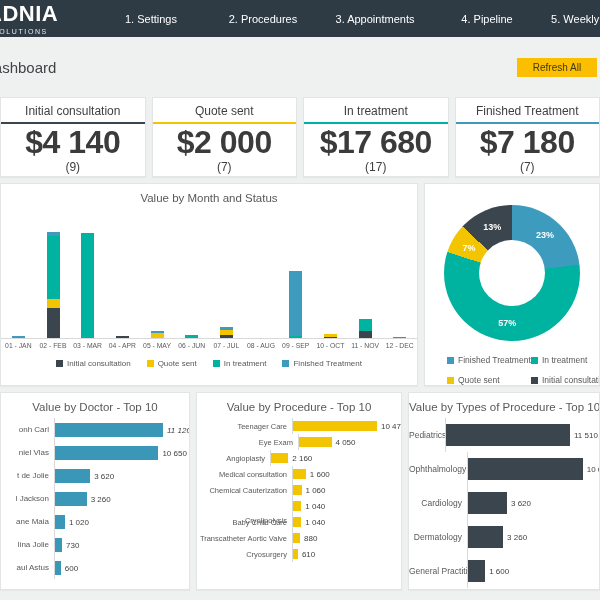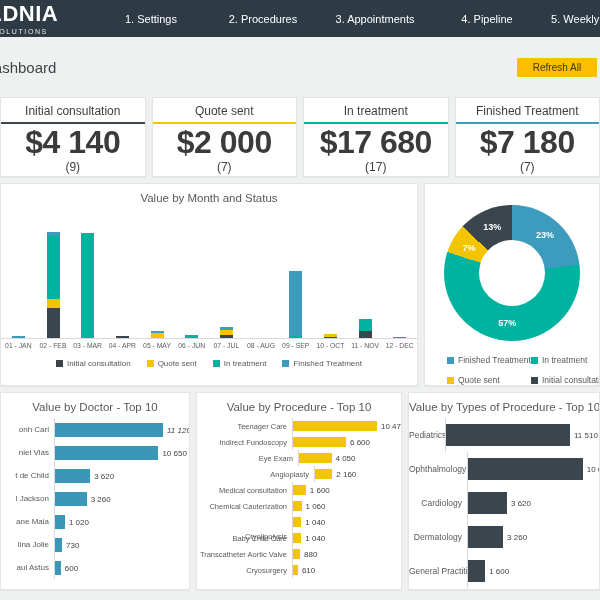--- a/index.html
+++ b/index.html
@@ -227,21 +227,21 @@
           </div>
         </div>
         <div class="hbar-row" style="height: 23px;">
           <div class="hbar-label" style="width: 53px; font-size: 8px;">niel Vlas</div>
           <div class="hbar-area">
             <div class="hbar-bar" style="width: 103.4px; height: 14px; top: 4.5px; background: rgb(59, 151, 184);"></div>
             <span class="hbar-val" style="left: 107.4px;">10 650</span>
           </div>
         </div>
         <div class="hbar-row" style="height: 23px;">
-          <div class="hbar-label" style="width: 53px; font-size: 8px;">t de Child</div>
+          <div class="hbar-label" style="width: 53px; font-size: 8px;">t de Jolie</div>
           <div class="hbar-area">
             <div class="hbar-bar" style="width: 35.2px; height: 14px; top: 4.5px; background: rgb(59, 151, 184);"></div>
             <span class="hbar-val" style="left: 39.2px;">3 620</span>
           </div>
         </div>
         <div class="hbar-row" style="height: 23px;">
           <div class="hbar-label" style="width: 53px; font-size: 8px;">l Jackson</div>
           <div class="hbar-area">
             <div class="hbar-bar" style="width: 31.7px; height: 14px; top: 4.5px; background: rgb(59, 151, 184);"></div>
             <span class="hbar-val" style="left: 35.7px;">3 260</span>
@@ -274,35 +274,28 @@
     <div class="chart-title">Value by Procedure - Top 10</div>
     <div class="hbar-rows" id="procedure-rows">
         <div class="hbar-row" style="height: 16px;">
           <div class="hbar-label" style="width: 95px; font-size: 7.5px;">Teenager Care</div>
           <div class="hbar-area">
             <div class="hbar-bar" style="width: 84px; height: 10px; top: 3px; background: rgb(242, 197, 0);"></div>
             <span class="hbar-val" style="left: 88px;">10 470</span>
           </div>
         </div>
         <div class="hbar-row" style="height: 16px;">
-          <div class="hbar-label" style="width: 95px; font-size: 7.5px;">Indirect Fundoscopy</div>
-          <div class="hbar-area">
-            <div class="hbar-bar" style="width: 53px; height: 10px; top: 3px; background: rgb(242, 197, 0);"></div>
-            <span class="hbar-val" style="left: 57px;">6 600</span>
-          </div>
-        </div>
-        <div class="hbar-row" style="height: 16px;">
           <div class="hbar-label" style="width: 101px; font-size: 7.5px;">Eye Exam</div>
           <div class="hbar-area">
             <div class="hbar-bar" style="width: 32.5px; height: 10px; top: 3px; background: rgb(242, 197, 0);"></div>
             <span class="hbar-val" style="left: 36.5px;">4 050</span>
           </div>
         </div>
         <div class="hbar-row" style="height: 16px;">
-          <div class="hbar-label" style="width: 117px; font-size: 7.5px;">Angioplasty</div>
+          <div class="hbar-label" style="width: 73px; font-size: 7.5px;">Angioplasty</div>
           <div class="hbar-area">
             <div class="hbar-bar" style="width: 17.3px; height: 10px; top: 3px; background: rgb(242, 197, 0);"></div>
             <span class="hbar-val" style="left: 21.3px;">2 160</span>
           </div>
         </div>
         <div class="hbar-row" style="height: 16px;">
           <div class="hbar-label" style="width: 95px; font-size: 7.5px;">Medical consultation</div>
           <div class="hbar-area">
             <div class="hbar-bar" style="width: 12.8px; height: 10px; top: 3px; background: rgb(242, 197, 0);"></div>
             <span class="hbar-val" style="left: 16.8px;">1 600</span>

